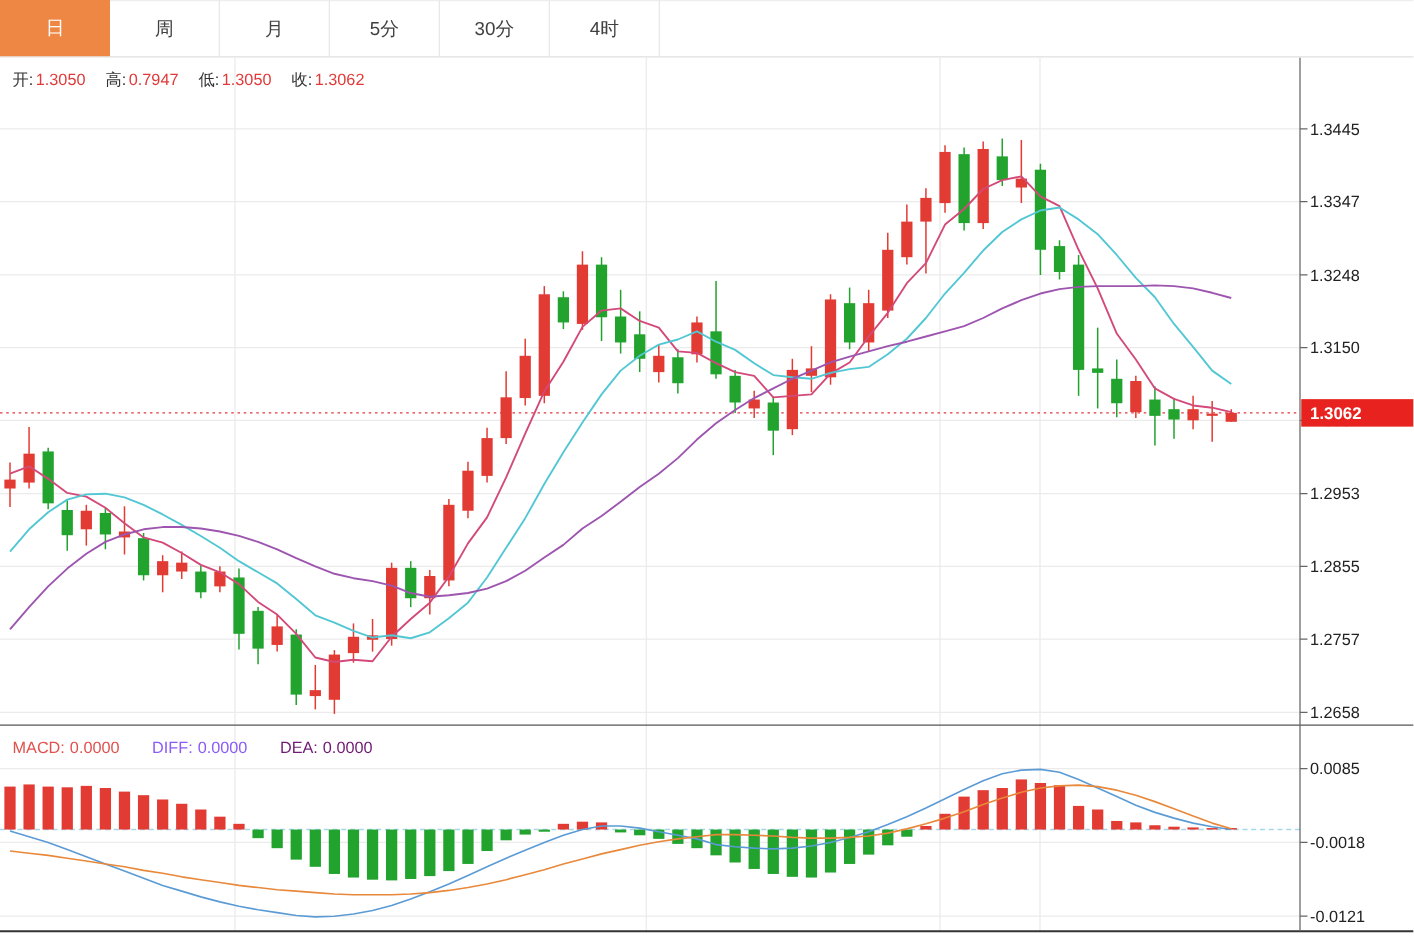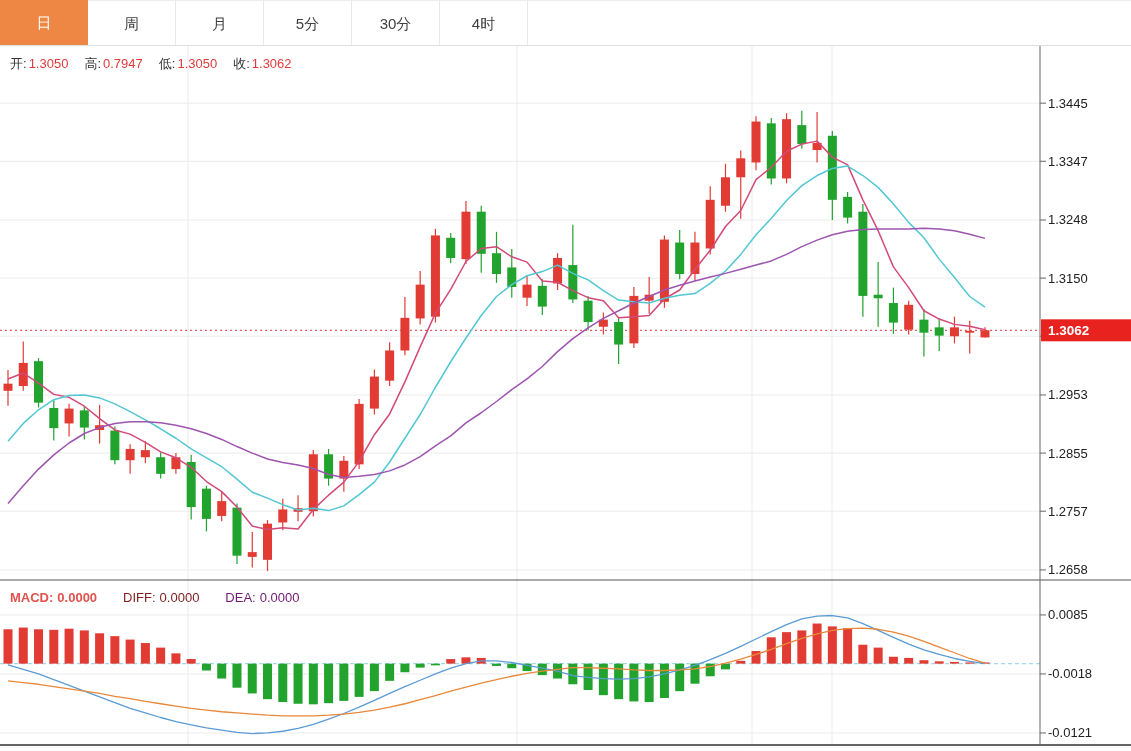--- a/index.html
+++ b/index.html
@@ -292,18 +292,18 @@
 
     <div class="overlay-row ohlc-row">
       <span class="pair"><span class="lbl">开:</span><span class="val">1.3050</span></span>
       <span class="pair"><span class="lbl">高:</span><span class="val">0.7947</span></span>
       <span class="pair"><span class="lbl">低:</span><span class="val">1.3050</span></span>
       <span class="pair"><span class="lbl">收:</span><span class="val">1.3062</span></span>
     </div>
 
 
     <div class="overlay-row macd-row">
-      <span class="macd-item" style="color: rgb(224, 82, 78); font-weight: bold;"><span class="lbl">MACD:</span><span>0.0000</span></span>
-      <span class="macd-item" style="color: #7f1d1d;"><span class="lbl">DIFF:</span><span>0.0000</span></span>
+      <span class="macd-item" style="color: rgb(224, 82, 78);"><span class="lbl">MACD:</span><span>0.0000</span></span>
+      <span class="macd-item" style="color: #8b5cf6;"><span class="lbl">DIFF:</span><span>0.0000</span></span>
       <span class="macd-item" style="color: #701a75;"><span class="lbl">DEA:</span><span>0.0000</span></span>
     </div>
   </div>
 </div>
 
 </body></html>

